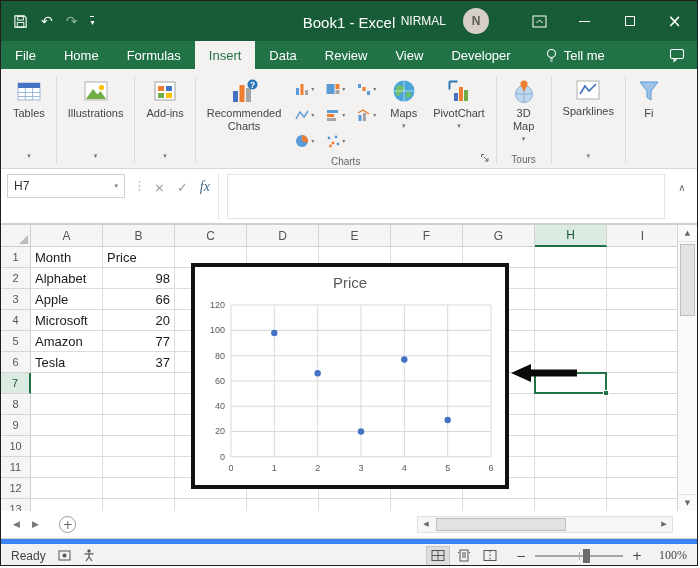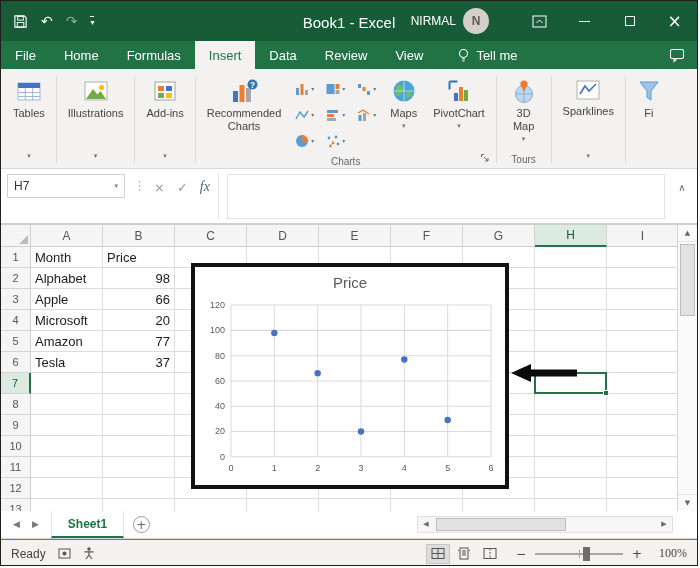--- a/index.html
+++ b/index.html
@@ -9,21 +9,21 @@
 
   .window { width:698px; height:566px; border:1px solid #1f1f1f; display:flex; flex-direction:column; position:relative; overflow:hidden; background:#fff; }
 
   
   .titlebar { flex:0 0 40px; background:var(--titlebar,#185c37); position:relative; display:flex; align-items:center; color:#fff; }
   .qat { display:flex; align-items:center; gap:13px; padding-left:12px; }
   .qat .icon-btn { display:flex; align-items:center; color:#fff; font-size:14px; }
   .dim { opacity:.5; }
   .customize-chev { font-size:8px; border-top:1px solid #fff; padding-top:2px; }
   .title-text { position:absolute; left:50%; transform:translateX(-50%); top:13px; font-size:15px; white-space:nowrap; }
-  .user-cluster { position:absolute; right:208px; top:0; height:40px; display:flex; align-items:center; gap:7px; font-size:12px; }
+  .user-cluster { position:absolute; right:208px; top:0; height:40px; display:flex; align-items:center; gap:17px; font-size:12px; }
   .avatar { width:26px; height:26px; border-radius:50%; background:#d5cfc7; color:#5d5a55; display:flex; align-items:center; justify-content:center; font-size:12px; font-weight:bold; }
   .win-controls { position:absolute; right:0; top:0; height:40px; display:flex; }
   .win-btn { width:45px; height:40px; display:flex; align-items:center; justify-content:center; color:#fff; }
   .min-bar { width:11px; height:1px; background:#fff; }
   .max-box { width:10px; height:10px; border:1px solid #fff; }
   .close-x { font-size:17px; }
 
   
   .tabrow { flex:0 0 28px; background:var(--accent,#217346); display:flex; align-items:stretch; color:#fff; font-size:13px; position:relative; }
   .tabs { display:flex; align-items:stretch; }
@@ -93,21 +93,21 @@
   .snav { display:flex; align-items:center; gap:12px; padding:0 12px; color:#777; font-size:9px; }
   .sheet-tab { padding:0 16px; display:flex; align-items:center; color:var(--accent,#217346); font-weight:bold; border-bottom:2.5px solid var(--accent,#217346); border-right:1px solid #e0e0e0; border-left:1px solid #e0e0e0; background:#fff; }
   .add-sheet { width:34px; display:flex; align-items:center; justify-content:center; }
   .plus-circle { width:17px; height:17px; border-radius:50%; border:1px solid #9a9a9a; color:#666; display:flex; align-items:center; justify-content:center; font-size:12px; line-height:1; }
   .hscroll { position:absolute; right:24px; top:5px; width:256px; height:17px; display:flex; align-items:center; border:1px solid #e0e0e0; background:#f6f6f6; }
   .hs-btn { width:16px; height:100%; display:flex; align-items:center; justify-content:center; font-size:7px; color:#666; }
   .hs-track { flex:1; height:100%; position:relative; }
   .hthumb { position:absolute; left:2px; top:1px; height:13px; width:130px; background:#e2e2e2; border:1px solid #bdbdbd; }
 
   
-  .statusbar { flex:0 0 28px; background:#f3f2f1; border-top:1px solid #3b82f6; display:flex; align-items:center; font-size:12px; color:#444; padding:0 10px; gap:12px; }
+  .statusbar { flex:0 0 28px; background:#f3f2f1; border-top:5px solid #3b82f6; display:flex; align-items:center; font-size:12px; color:#444; padding:0 10px; gap:12px; }
   .sb-item { display:flex; align-items:center; gap:5px; }
   .sb-right { margin-left:auto; display:flex; align-items:center; gap:14px; }
   .view-btns { display:flex; gap:2px; }
   .view-btn { width:24px; height:20px; display:flex; align-items:center; justify-content:center; }
   .view-btn.active { background:#dddddd; border:1px solid #c6c6c6; }
   .zoom { display:flex; align-items:center; gap:9px; }
   .zoom-track { width:88px; height:2px; background:#a6a6a6; position:relative; }
   .zoom-track::after { content:""; position:absolute; left:50%; top:-3px; width:1px; height:8px; background:#a6a6a6; }
   .zoom-handle { position:absolute; left:55%; top:-6px; width:7px; height:14px; background:#6d6d6d; }
   .zoom-label { width:36px; text-align:right;font-family:Liberation Serif, serif; }
@@ -164,20 +164,21 @@
 
   <div class="tabrow">
     <div class="tabs">
         <div class="tab">File</div>
         <div class="tab">Home</div>
         <div class="tab">Formulas</div>
         <div class="tab active">Insert</div>
         <div class="tab">Data</div>
         <div class="tab">Review</div>
         <div class="tab">View</div>
+        <div class="tab">Developer</div>
       </div>
     <div class="tellme">
       <svg width="13" height="15" viewBox="0 0 13 15">
           <circle cx="6.5" cy="5.5" r="4" fill="none" stroke="#fff" stroke-width="1.1"></circle>
           <path d="M5 11 h3 M5.4 13 h2.2" stroke="#fff" stroke-width="1.1"></path>
         </svg>
       <span>Tell me</span>
     </div>
     <div class="comments-btn">
       <svg width="16" height="15" viewBox="0 0 16 15">
@@ -636,23 +637,20 @@
       <span class="vthumb"></span>
       <span class="vs-btn vs-down glyph">▼</span>
     </div>
   </div>
 
   <div class="sheetbar">
     <div class="snav">
       <span class="glyph">◀</span>
       <span class="glyph">▶</span>
     </div>
-    <div class="sheet-tab">
-      <span>Sheet1</span>
-    </div>
     <div class="add-sheet">
       <span class="plus-circle glyph">+</span>
     </div>
     <div class="hscroll">
       <span class="hs-btn glyph">◀</span>
       <span class="hs-track">
           <span class="hthumb"></span>
         </span>
       <span class="hs-btn glyph">▶</span>
     </div>

